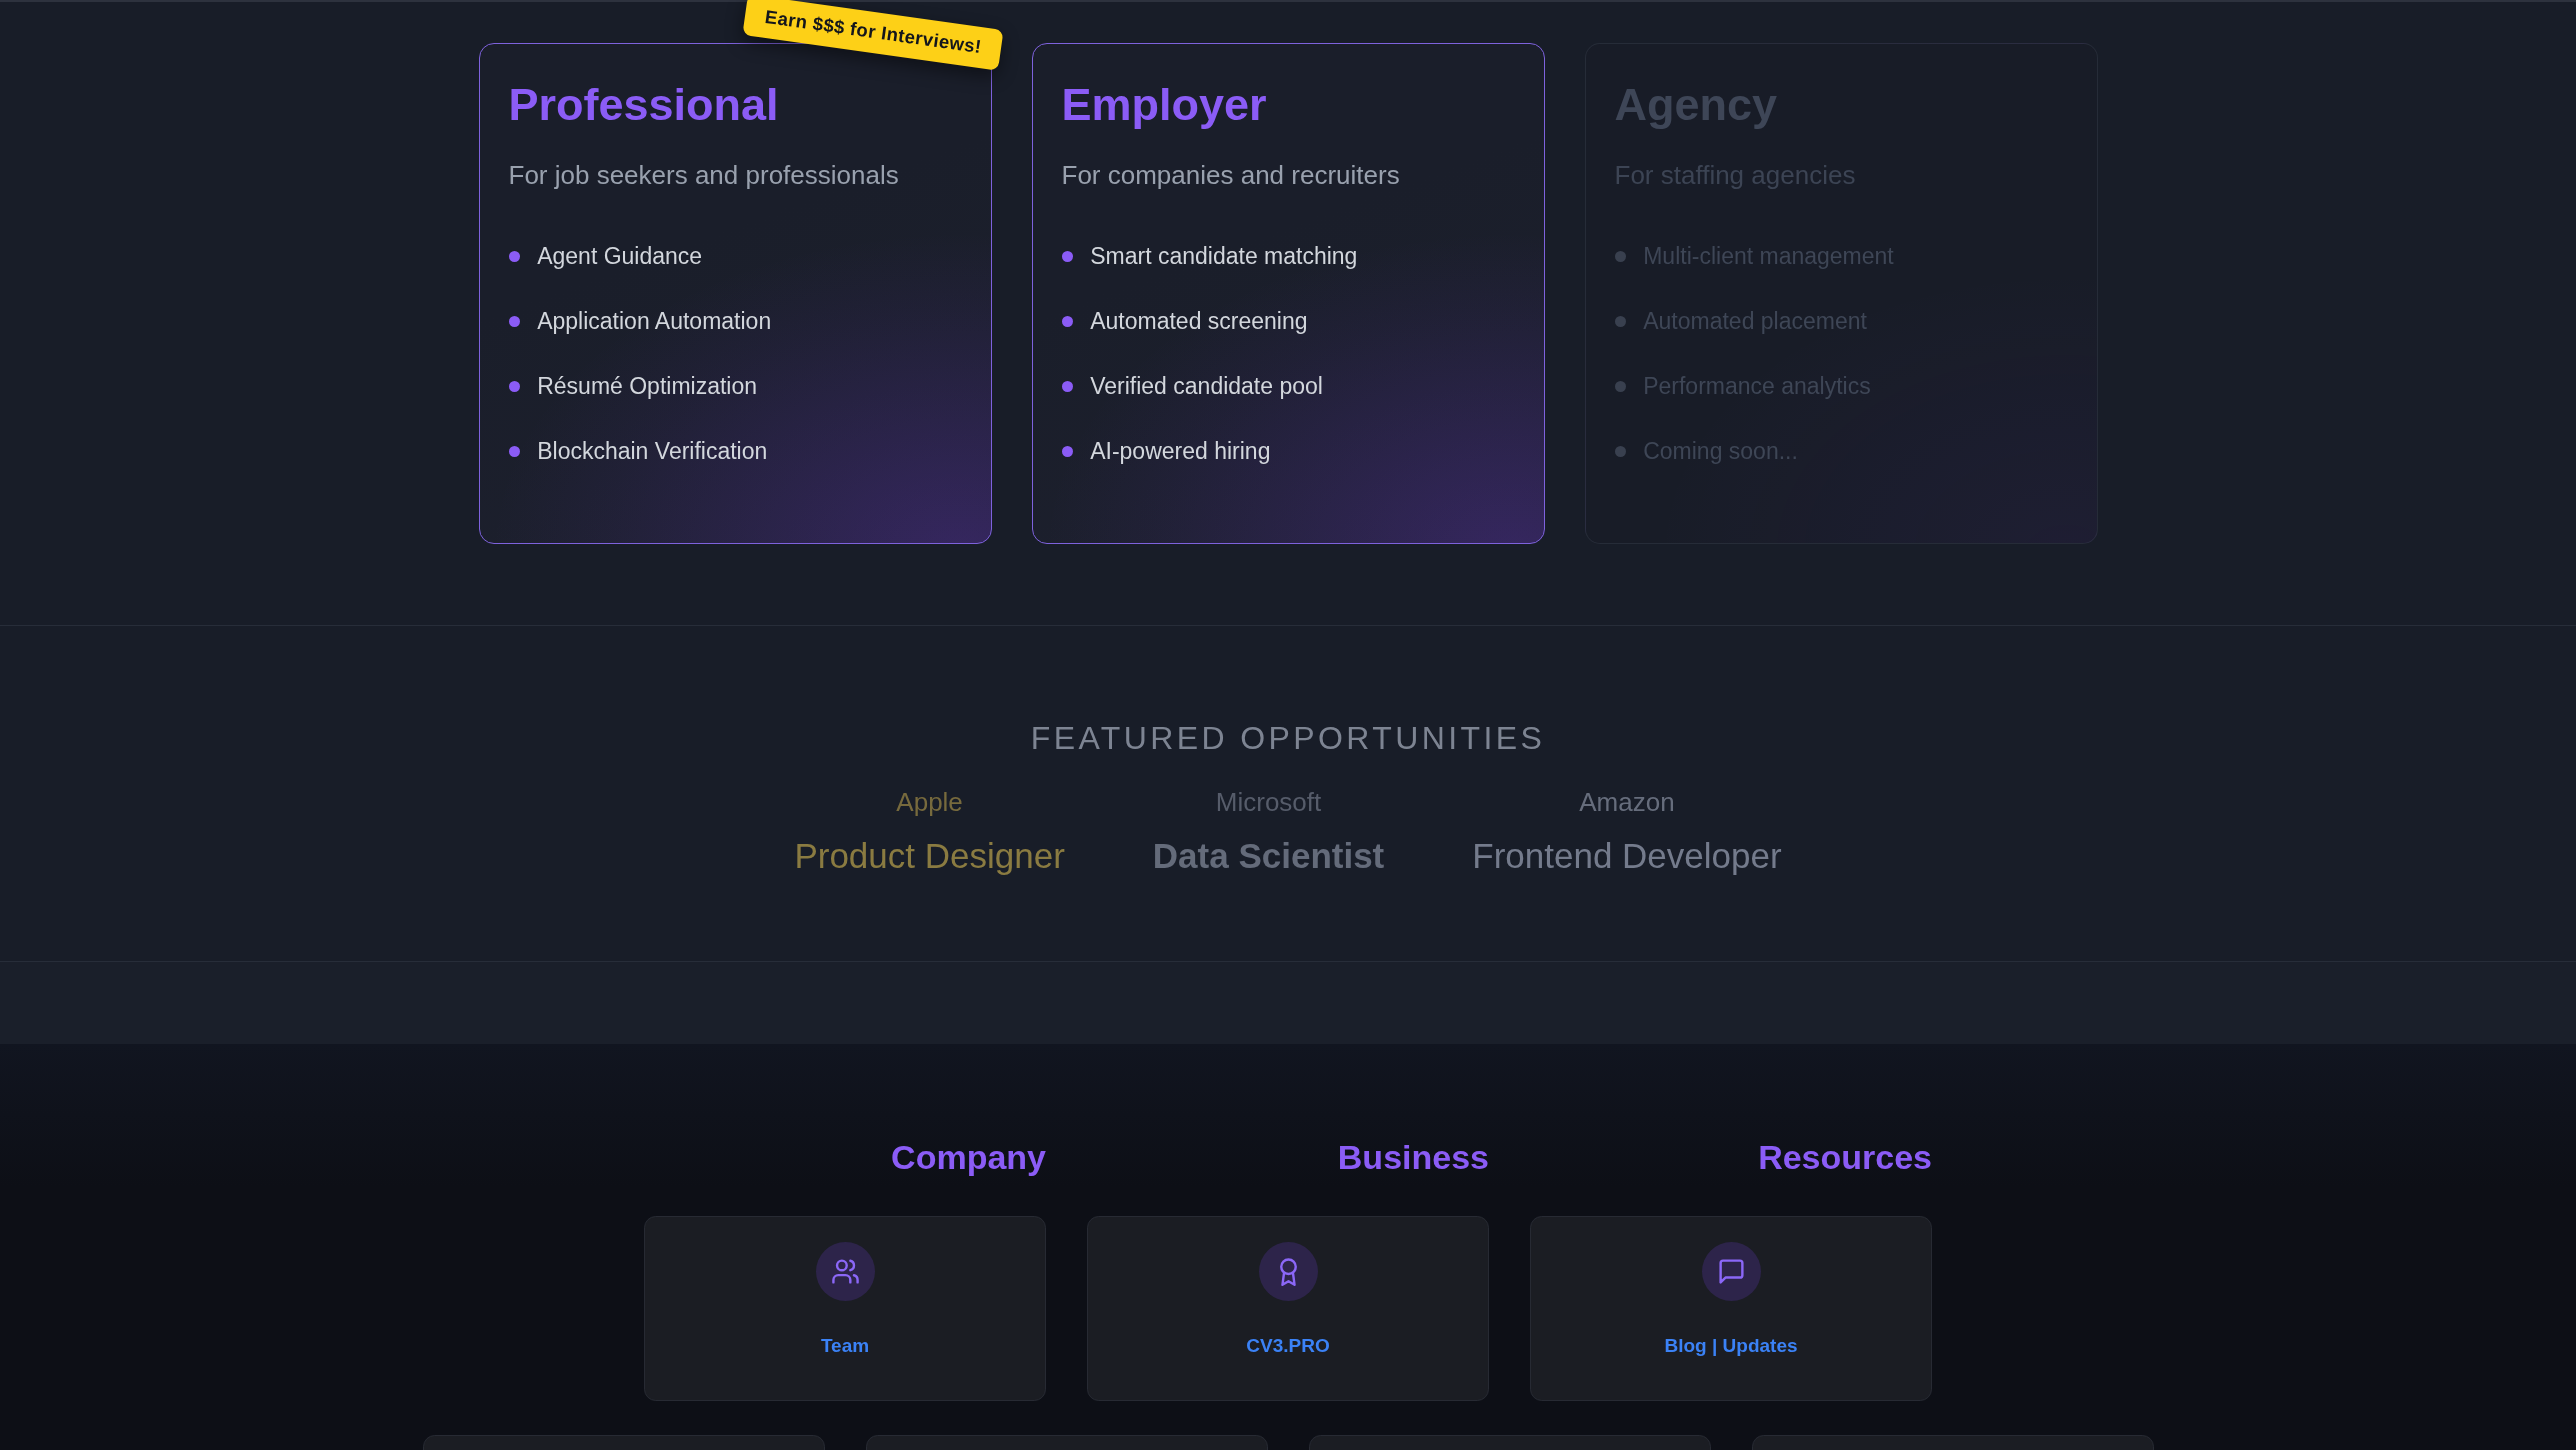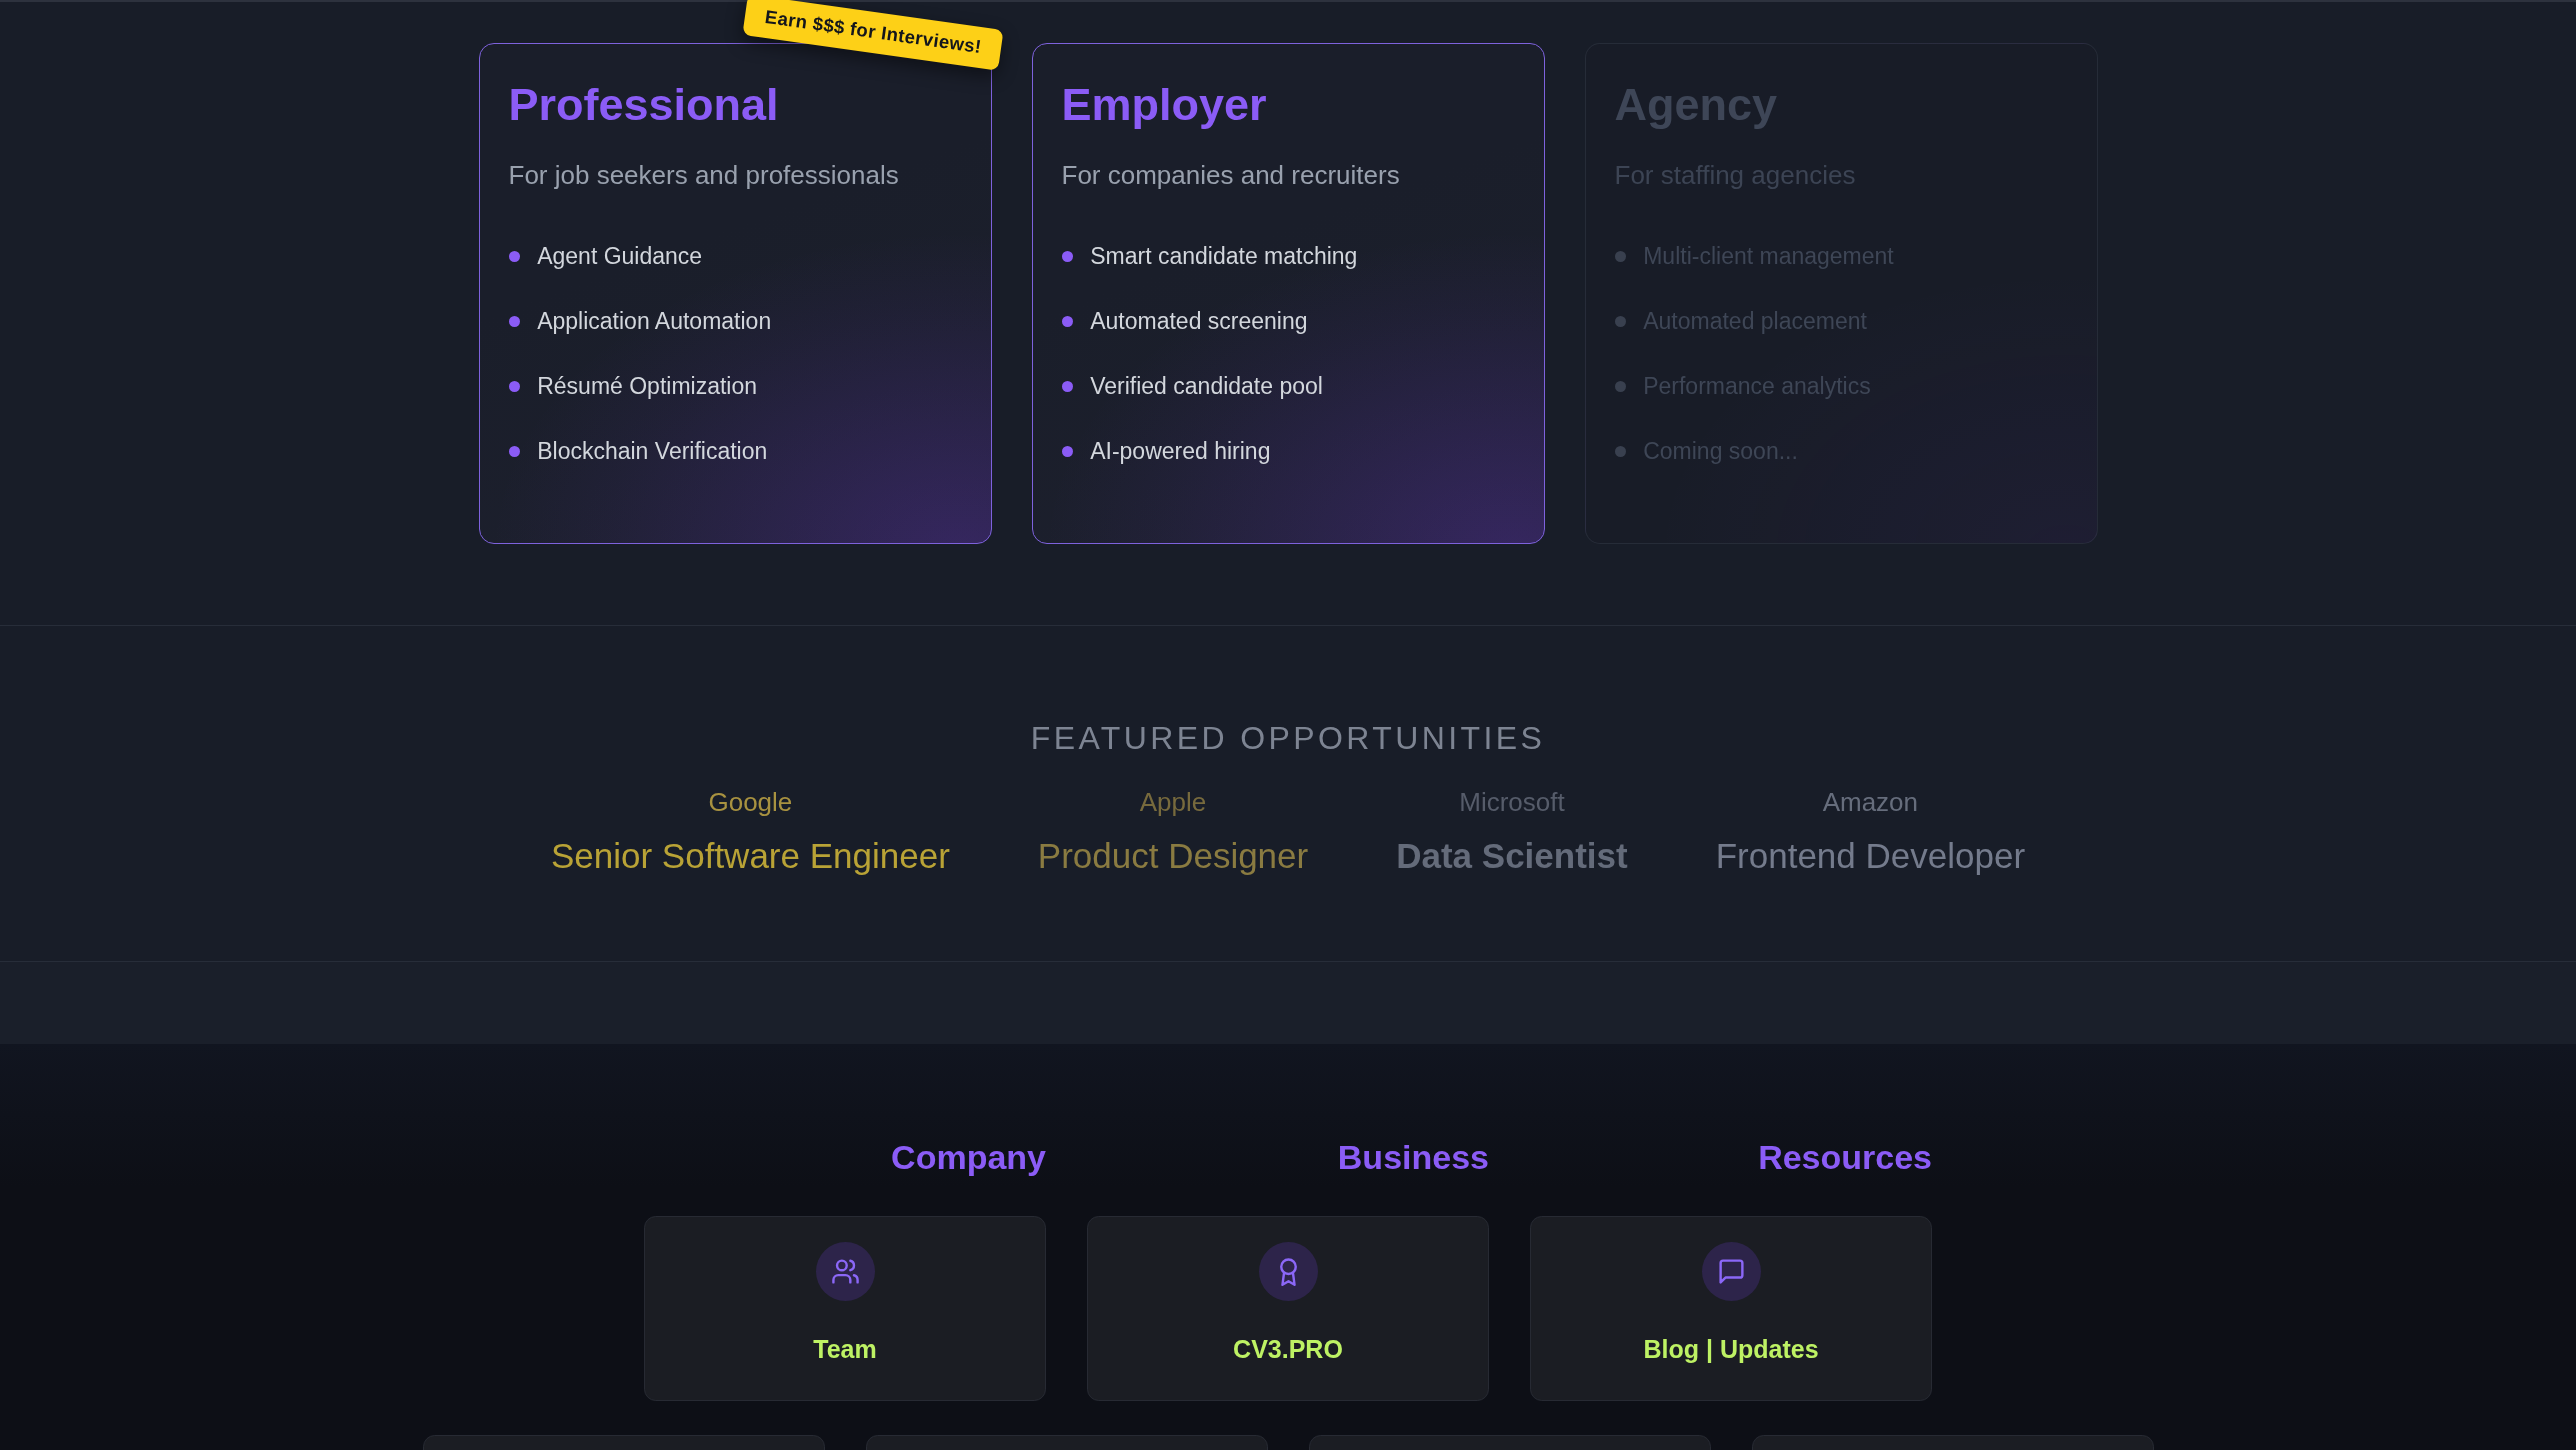--- a/index.html
+++ b/index.html
@@ -70,21 +70,21 @@
   .footer-col{width:402px;}
   .col-heading{margin:12px 0 42px;font-size:34px;line-height:34px;font-weight:bold;color:#8b5cf6;text-align:right;}
   .link-card{
     height:185px;box-sizing:border-box;border-radius:11.8px;
     background:#1b1d23;border:1.7px solid #272a33;
     display:flex;flex-direction:column;align-items:center;padding-top:25px;
   }
   .icon-circle{width:59px;height:59px;border-radius:50%;background:#2d244a;
     display:flex;align-items:center;justify-content:center;margin-bottom:34px;flex:none;}
   .icon-circle svg{stroke:#8b67f7;fill:none;stroke-width:2;stroke-linecap:round;stroke-linejoin:round;}
-  .link-label{font-size:25px;font-weight:bold;color:#bef264;}
+  .link-label{font-size:19px;font-weight:bold;color:#3b82f6;}
   .footer-row2{display:flex;justify-content:center;gap:41px;margin-top:34px;}
   .footer-row2 .link-card{width:402px;}
 </style>
 </head>
 <body>
 
 <div class="page">
   <div class="hairline-top"></div>
 
   <section class="plans-section">
@@ -160,24 +160,20 @@
             </li>
         </ul>
       </div>
 
     </div>
   </section>
 
   <section class="featured-section">
     <h3 class="featured-heading">FEATURED OPPORTUNITIES</h3>
     <div class="jobs-row">
-      <div class="job-item">
-        <div class="job-company" style="color: rgb(168, 146, 64);">Google</div>
-        <div class="job-role" style="color: rgb(185, 163, 54);">Senior Software Engineer</div>
-      </div>
       <div class="job-item">
         <div class="job-company" style="color: rgb(119, 106, 61);">Apple</div>
         <div class="job-role" style="color: rgb(138, 123, 65);">Product Designer</div>
       </div>
       <div class="job-item">
         <div class="job-company" style="color: rgb(86, 92, 106);">Microsoft</div>
         <div class="job-role" style="color: rgb(100, 107, 122); font-weight: bold;">Data Scientist</div>
       </div>
       <div class="job-item">
         <div class="job-company" style="color: rgb(102, 109, 124);">Amazon</div>

